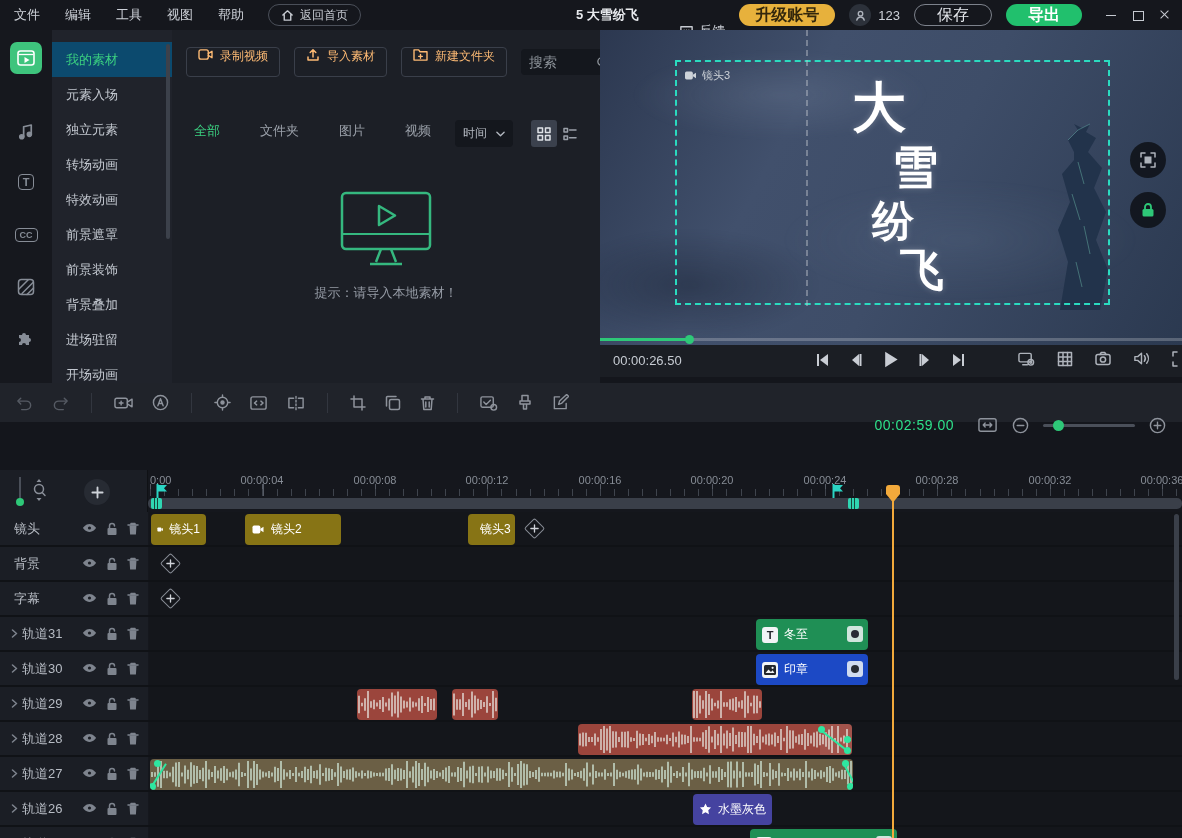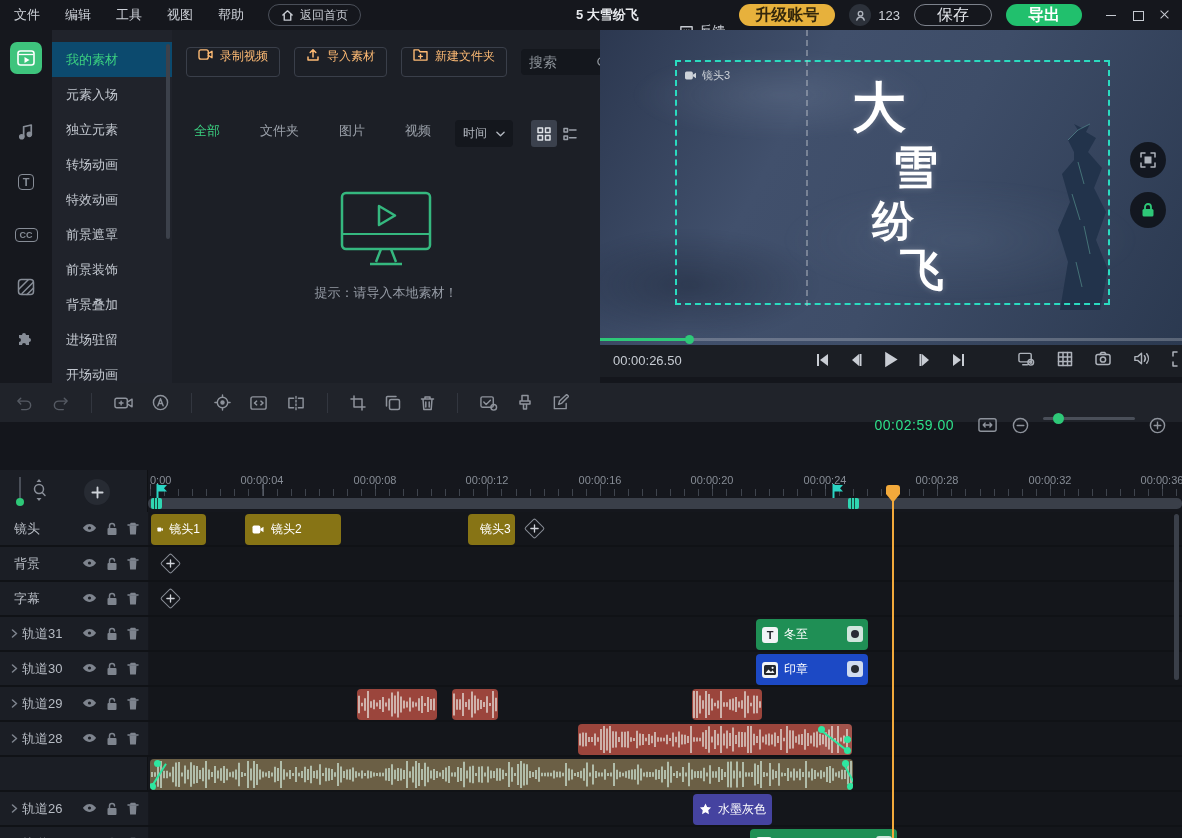--- a/index.html
+++ b/index.html
@@ -86,21 +86,21 @@
   #cur-time { position:absolute; left:13px; top:8px; color:#c7ccd3; font-size:13px; }
   .transport { position:absolute; left:215px; top:5px; display:flex; gap:17px; align-items:center; color:#c9cdd4; }
   .pr-icons { position:absolute; left:418px; top:6px; display:flex; gap:22px; color:#aeb3bb; }
 
   
   #toolbar { position:absolute; left:0; top:383px; width:1182px; height:39px; background:#20232a;
     display:flex; align-items:center; }
   #toolbar .grp { display:flex; gap:19px; align-items:center; padding-left:16px; color:#8e939c; }
   #toolbar .dim { color:#565b64; }
   .tb-div { width:1px; height:20px; background:#32363f; margin:0 3px; }
-  #tb-right { position:absolute; right:16px; display:flex; gap:14px; color:#8e939c;margin-top:45px; }
+  #tb-right { position:absolute; right:16px; display:flex; align-items:center; gap:14px; color:#8e939c;margin-top:45px; }
   #tl-duration { color:#2ee08a; font-size:14px; margin-right:10px; letter-spacing:.5px; }
   .zoom-slider { width:92px; height:3px; background:#4a4f59; border-radius:2px; position:relative; }
   .zoom-slider .knob { position:absolute; left:10px; top:-4px; width:11px; height:11px; border-radius:6px; background:#2ec878; }
 
   
   #timeline { position:absolute; left:0; top:422px; width:1182px; height:416px; background:#15171d;margin-top:48px; }
   #tl-headcol { position:absolute; left:0; top:0; width:148px; height:416px; background:#1b1e25; border-right:1px solid #0f1115; }
   #tl-topctrl { position:absolute; left:0; top:4px; width:148px; height:36px; }
   #trackheight-slider { position:absolute; left:19px; top:3px; width:2px; height:26px; background:#4a4f59; }
   #trackheight-slider .knob { position:absolute; left:-3px; bottom:-3px; width:8px; height:8px; border-radius:4px; background:#2ec878; }
@@ -781,20 +781,40 @@
             <div style="position:absolute;right:0;top:0;width:32px;height:31px;background:rgba(255,255,255,.08)"></div>
             <span class="fade-dot" style="left:240px;top:2px"></span>
             <span class="fade-dot" style="left:266px;top:12px"></span>
             <span class="fade-dot" style="left:266px;top:23px"></span>
             <span class="fade-line" style="left:244px;top:6px;width:34px;transform:rotate(38deg)"></span>
           </div>
         </div>
       </div>
 
       <div class="trow">
+        <div class="thead expandable">
+          <svg class="chev ic" width="18" height="9" viewBox="0 0 9 9">
+              <path d="M2 1l4 3.5L2 8"></path>
+            </svg>
+          <span class="tlabel">轨道27</span>
+          <span class="ticons">
+            <svg class="ic" width="15" height="12" viewBox="0 0 16 12">
+                <path d="M1 6s2.8-4.2 7-4.2S15 6 15 6s-2.8 4.2-7 4.2S1 6 1 6z" fill="currentColor" stroke="none"></path>
+                <circle cx="8" cy="6" r="1.7" fill="#1b1e25" stroke="none"></circle>
+              </svg>
+            <svg class="ic" width="12" height="14" viewBox="0 0 12 14">
+                <rect x="1.5" y="6" width="9" height="7" rx="1" fill="currentColor" stroke="none"></rect>
+                <path d="M3.5 6V4a2.5 2.5 0 0 1 5 0"></path>
+              </svg>
+            <svg class="ic" width="12" height="14" viewBox="0 0 12 14">
+                <path d="M1 3h10M4 3V1.5h4V3"></path>
+                <path d="M2.5 3.5l.6 9h5.8l.6-9z" fill="currentColor" stroke="none"></path>
+              </svg>
+          </span>
+        </div>
         <div class="lane">
           <div class="clip brown" style="left:1px;width:703px">
             <svg class="waveform" width="703" height="31">
                 <path d="M2 13.0V18.0M5 13.3V17.7M8 3.2V27.8M11 2.0V29.0M14 11.7V19.3M17 11.7V19.3M20 13.4V17.6M23 7.8V23.2M26 3.6V27.4M29 3.0V28.0M32 13.4V17.6M35 6.4V24.6M38 10.7V20.3M41 3.2V27.8M44 6.3V24.7M47 6.9V24.1M50 11.0V20.0M53 8.8V22.2M56 2.0V29.0M59 10.4V20.6M62 13.0V18.0M65 7.1V23.9M68 11.5V19.5M71 9.2V21.8M74 7.1V23.9M77 9.8V21.2M80 13.3V17.7M83 12.6V18.4M86 10.6V20.4M89 3.8V27.2M92 13.0V18.0M95 14.0V17.0M98 2.0V29.0M101 9.4V21.6M104 2.0V29.0M107 4.9V26.1M110 10.5V20.5M113 12.4V18.6M116 13.4V17.6M119 11.9V19.1M122 13.5V17.5M125 7.7V23.3M128 8.9V22.1M131 2.0V29.0M134 10.2V20.8M137 13.6V17.4M140 11.1V19.9M143 13.9V17.1M146 8.1V22.9M149 13.8V17.2M152 12.1V18.9M155 7.7V23.3M158 10.1V20.9M161 6.8V24.2M164 11.9V19.1M167 11.3V19.7M170 5.3V25.7M173 13.9V17.1M176 8.8V22.2M179 9.2V21.8M182 10.1V20.9M185 13.3V17.7M188 3.9V27.1M191 7.4V23.6M194 11.9V19.1M197 10.4V20.6M200 10.3V20.7M203 8.5V22.5M206 12.2V18.8M209 13.8V17.2M212 11.6V19.4M215 14.0V17.0M218 11.4V19.6M221 12.2V18.8M224 13.6V17.4M227 14.0V17.0M230 13.6V17.4M233 13.8V17.2M236 9.5V21.5M239 8.9V22.1M242 5.2V25.8M245 10.7V20.3M248 9.1V21.9M251 9.5V21.5M254 11.0V20.0M257 2.0V29.0M260 12.2V18.8M263 7.6V23.4M266 2.0V29.0M269 4.0V27.0M272 9.9V21.1M275 3.7V27.3M278 7.7V23.3M281 11.5V19.5M284 10.1V20.9M287 12.1V18.9M290 13.5V17.5M293 10.9V20.1M296 8.6V22.4M299 7.1V23.9M302 13.6V17.4M305 13.3V17.7M308 8.1V22.9M311 9.0V22.0M314 2.8V28.2M317 11.5V19.5M320 7.4V23.6M323 6.7V24.3M326 13.9V17.1M329 7.7V23.3M332 7.2V23.8M335 13.6V17.4M338 7.5V23.5M341 11.5V19.5M344 12.0V19.0M347 9.3V21.7M350 9.2V21.8M353 10.8V20.2M356 13.9V17.1M359 3.1V27.9M362 8.2V22.8M365 13.9V17.1M368 5.0V26.0M371 2.0V29.0M374 4.5V26.5M377 5.2V25.8M380 11.9V19.1M383 12.9V18.1M386 10.9V20.1M389 8.2V22.8M392 13.8V17.2M395 13.7V17.3M398 13.4V17.6M401 13.8V17.2M404 11.5V19.5M407 12.8V18.2M410 12.4V18.6M413 13.8V17.2M416 4.0V27.0M419 9.5V21.5M422 10.5V20.5M425 13.9V17.1M428 13.0V18.0M431 11.7V19.3M434 9.2V21.8M437 3.5V27.5M440 13.5V17.5M443 5.4V25.6M446 12.1V18.9M449 13.4V17.6M452 13.6V17.4M455 10.3V20.7M458 13.9V17.1M461 13.5V17.5M464 3.9V27.1M467 10.8V20.2M470 12.7V18.3M473 13.8V17.2M476 12.2V18.8M479 11.2V19.8M482 10.5V20.5M485 10.2V20.8M488 5.5V25.5M491 9.6V21.4M494 13.4V17.6M497 12.8V18.2M500 12.9V18.1M503 13.2V17.8M506 10.3V20.7M509 10.9V20.1M512 7.6V23.4M515 10.9V20.1M518 2.8V28.2M521 7.3V23.7M524 13.9V17.1M527 12.0V19.0M530 13.7V17.3M533 8.1V22.9M536 13.6V17.4M539 3.7V27.3M542 10.6V20.4M545 12.3V18.7M548 12.0V19.0M551 11.8V19.2M554 8.7V22.3M557 13.4V17.6M560 6.3V24.7M563 12.2V18.8M566 12.2V18.8M569 8.1V22.9M572 10.1V20.9M575 13.1V17.9M578 2.8V28.2M581 2.5V28.5M584 11.4V19.6M587 2.4V28.6M590 12.2V18.8M593 3.0V28.0M596 13.3V17.7M599 13.6V17.4M602 13.0V18.0M605 4.5V26.5M608 5.9V25.1M611 2.0V29.0M614 12.9V18.1M617 13.8V17.2M620 4.1V26.9M623 10.6V20.4M626 12.0V19.0M629 4.3V26.7M632 13.6V17.4M635 13.9V17.1M638 9.0V22.0M641 12.4V18.6M644 9.4V21.6M647 12.2V18.8M650 9.8V21.2M653 13.1V17.9M656 2.0V29.0M659 12.5V18.5M662 9.5V21.5M665 10.9V20.1M668 13.6V17.4M671 11.2V19.8M674 12.8V18.2M677 8.1V22.9M680 7.1V23.9M683 9.2V21.8M686 13.4V17.6M689 12.3V18.7M692 10.8V20.2M695 11.1V19.9M698 5.6V25.4M701 2.0V29.0" stroke="#c9ddcc" stroke-width="1.5" fill="none"></path>
               </svg>
             <span class="fade-dot" style="left:4px;top:1px"></span>
             <span class="fade-dot" style="left:-1px;top:24px"></span>
             <span class="fade-dot" style="left:692px;top:1px"></span>
             <span class="fade-dot" style="left:697px;top:24px"></span>
             <span class="fade-line" style="left:2px;top:26px;width:26px;transform:rotate(-58deg)"></span>

